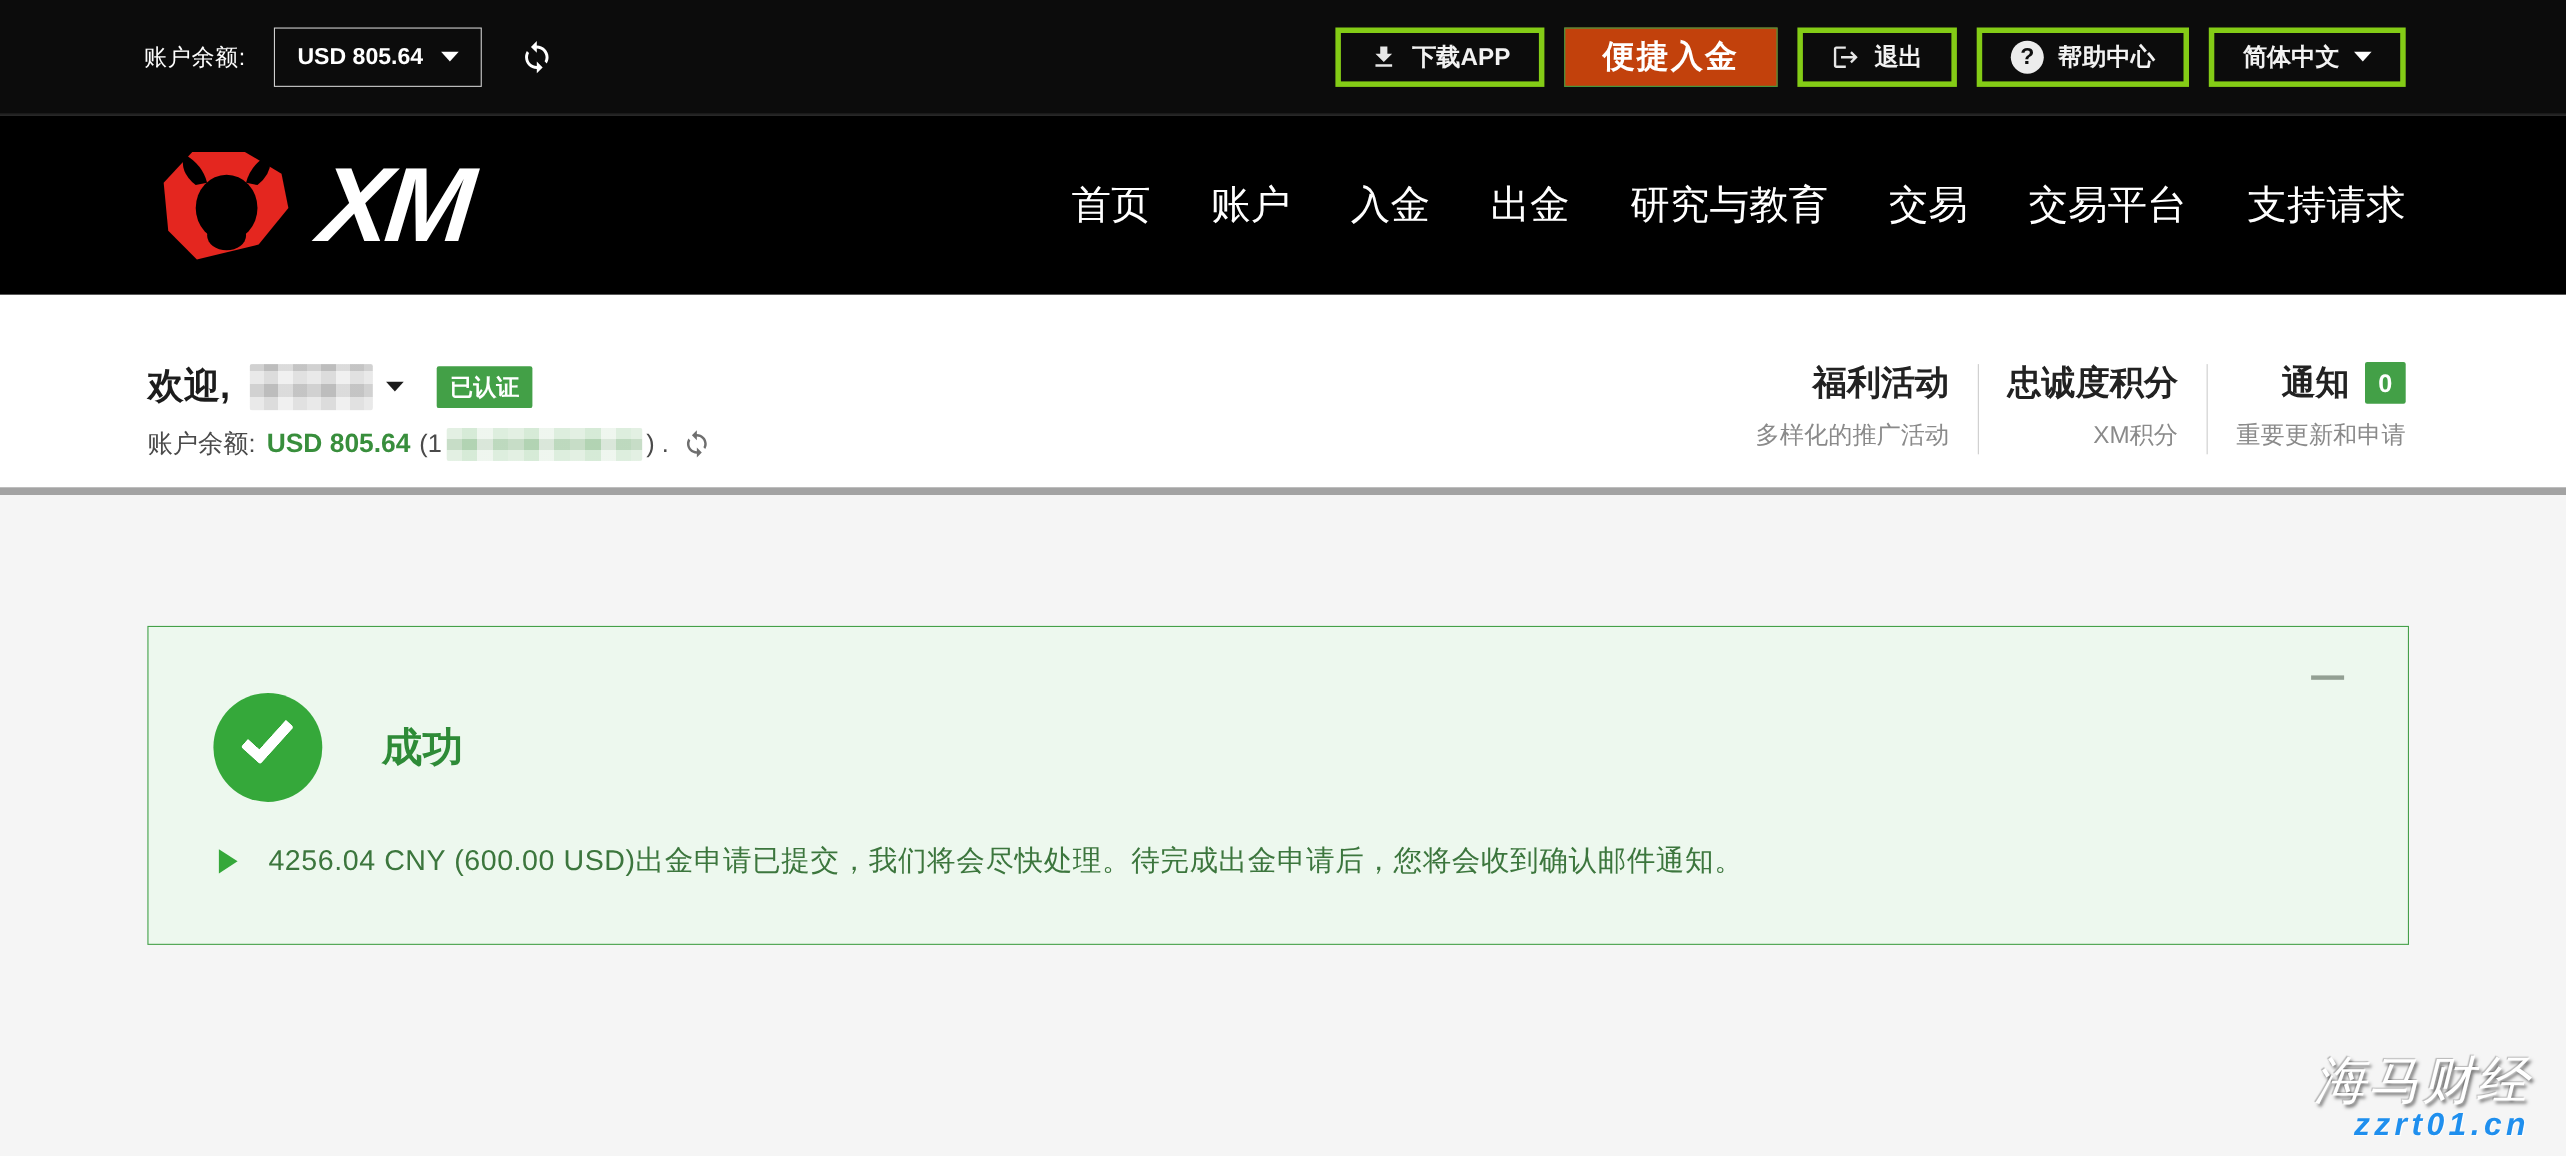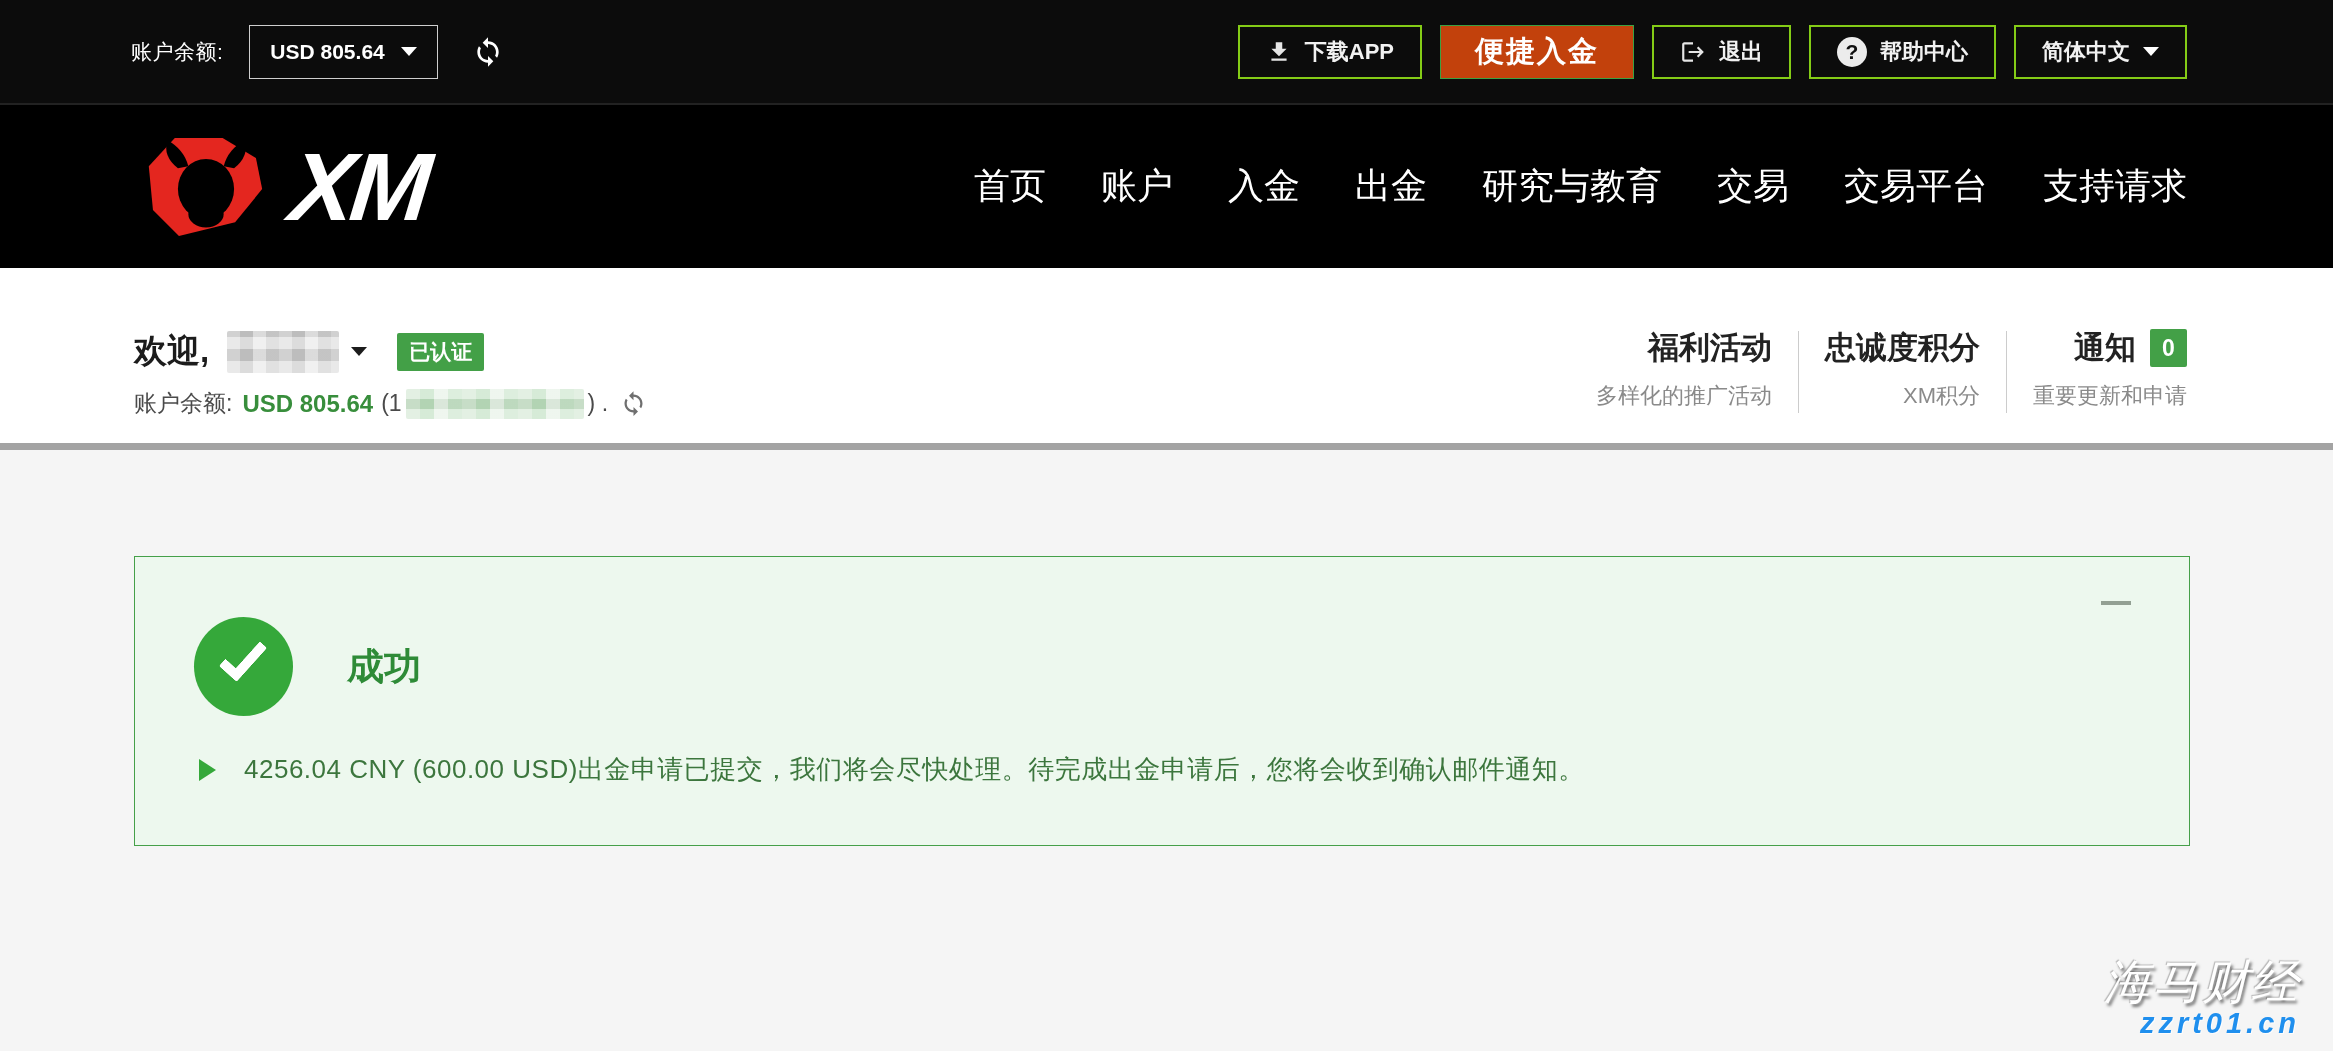--- a/index.html
+++ b/index.html
@@ -12,21 +12,21 @@
   .topbar-left { display:flex; align-items:center; }
   .topbar-label { color:#fff; font-size:21px; letter-spacing:.5px; }
   .balance-select { margin-left:26px; height:54px; min-width:174px; padding:0 20px;
             background:transparent; border:1px solid #cfcfcf; color:#fff;
             display:flex; align-items:center; justify-content:center; gap:16px;
             font-size:21px; font-weight:700; cursor:pointer; }
   .caret-down { width:0; height:0; border-left:8px solid transparent;
             border-right:8px solid transparent; border-top:9px solid #fff; display:inline-block; }
   .icon-refresh { margin-left:34px; cursor:pointer; display:flex; }
   .topbar-right { margin-left:auto; display:flex; align-items:center; gap:18px; }
-  .tb-btn { height:54px; padding:0 26px; background:transparent; border:2px solid #84cc16;
+  .tb-btn { height:54px; padding:0 26px; background:transparent; border:5px solid #84cc16;
             color:#f2f2f2; font-size:22px; font-weight:700; display:flex; align-items:center;
             gap:13px; cursor:pointer; font-family:inherit; }
   .tb-btn.green { background:#c2410c; border:1px solid #3aa143; color:#fff;
             font-size:29px; padding:0 34px; letter-spacing:2px; }
   .help-circle { width:30px; height:30px; border-radius:50%; background:#ececec; color:#101010;
             font-size:21px; font-weight:700; display:flex; align-items:center; justify-content:center; }
 
   
   .navbar { height:163px; background:#000; display:flex; align-items:center;
             padding:0 146px 0 131px; }
@@ -63,21 +63,21 @@
   .widget:last-child { padding-right:0; }
   .widget-title { font-size:31px; font-weight:700; color:#222; display:flex;
             justify-content:flex-end; align-items:center; gap:14px; }
   .widget-sub { margin-top:12px; font-size:22px; color:#8a8a8a; white-space:nowrap; }
   .notif-badge { background:#43a047; color:#fff; font-size:23px; font-weight:700;
             width:37px; height:38px; display:flex; align-items:center; justify-content:center; border-radius:2px; }
   .v-divider { width:1px; height:82px; background:#ccc; margin-top:4px; }
 
   
   .content { position:relative; height:601px; background:#f5f5f5; }
-  .success-box { position:absolute; left:134px; top:106px; width:2056px; height:290px;
+  .success-box { position:absolute; left:134px; top:119px; width:2056px; height:290px;
             background:#edf8ee; border:1px solid #45a049; }
   .collapse-btn { position:absolute; top:44px; right:58px; width:30px; height:4px;
             background:#93a093; cursor:pointer; }
   .success-head { display:flex; align-items:center; padding-left:59px; padding-top:60px; }
   .check-circle { width:99px; height:99px; border-radius:50%; background:#35a83a;
             position:relative; flex:0 0 auto; }
   .check-mark { position:absolute; left:26px; top:28px; width:46px; height:24px;
             border-left:10px solid #fff; border-bottom:10px solid #fff;
             border-radius:3px; transform:rotate(-48deg); }
   .success-title { margin-left:54px; font-size:37px; font-weight:700; color:#2e8b37; }

